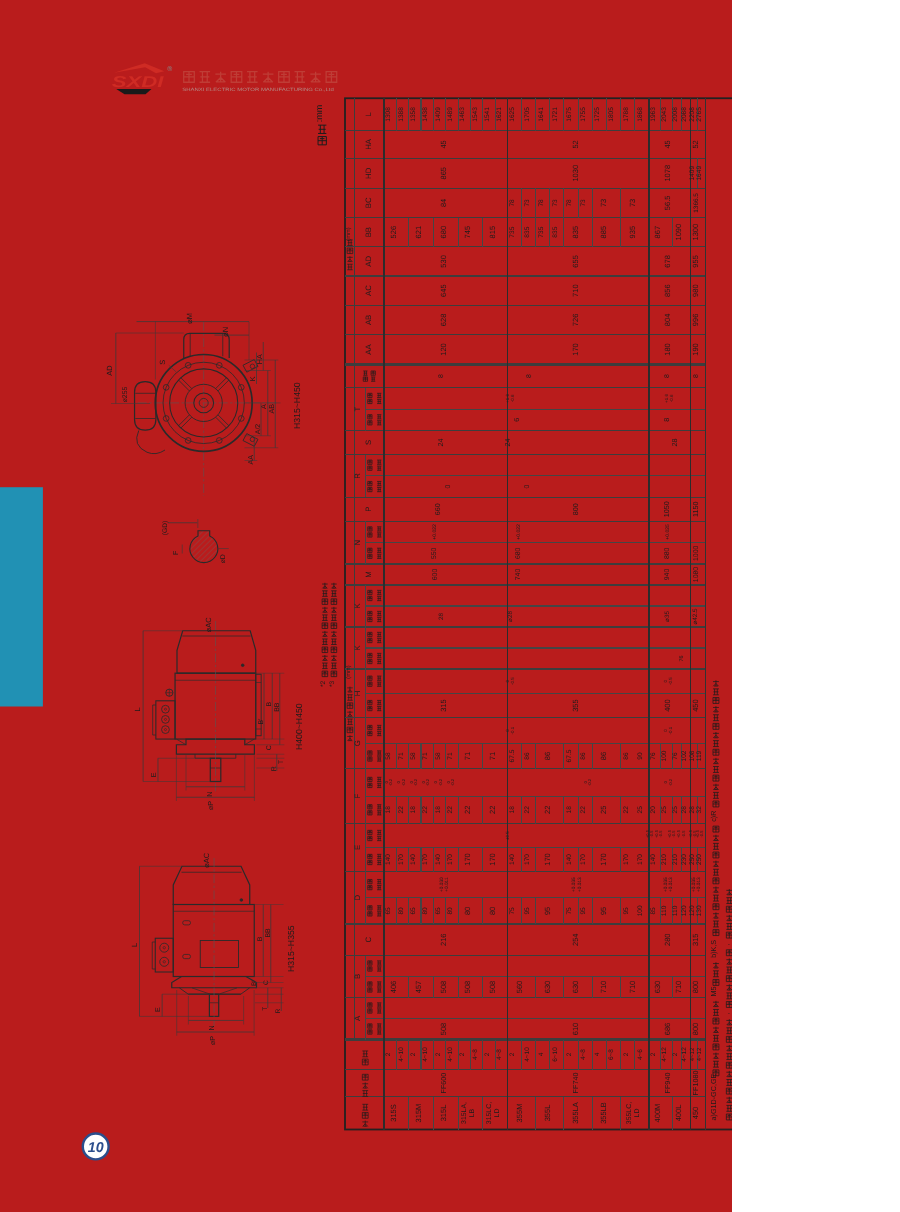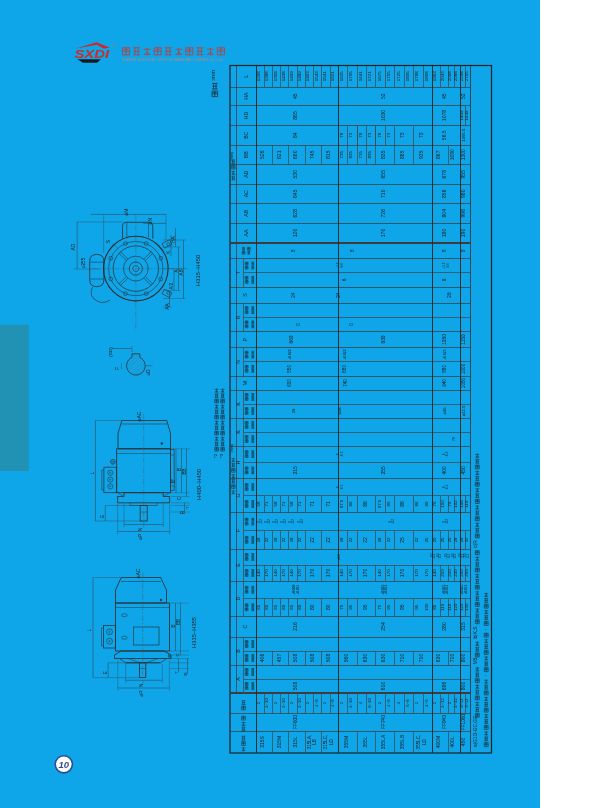--- a/index.html
+++ b/index.html
@@ -1,16 +1,16 @@
 <!DOCTYPE html>
 <html><head>
 <meta charset="utf-8">
 <style>
 html,body{margin:0;padding:0;background:#ffffff;}
-#page{position:relative;width:540px;height:808px;background:#0ea5e9;overflow:hidden;
+#page{position:relative;width:488px;height:808px;background:#b91c1c;overflow:hidden;
 font-family:"Liberation Sans",sans-serif;}
 svg{position:absolute;left:0;top:0;}
 text{font-family:"Liberation Sans",sans-serif;}
 </style>
 </head>
 <body>
 <div id="page">
 <svg width="600" height="808" viewBox="0 0 600 808">
 
 <g>

